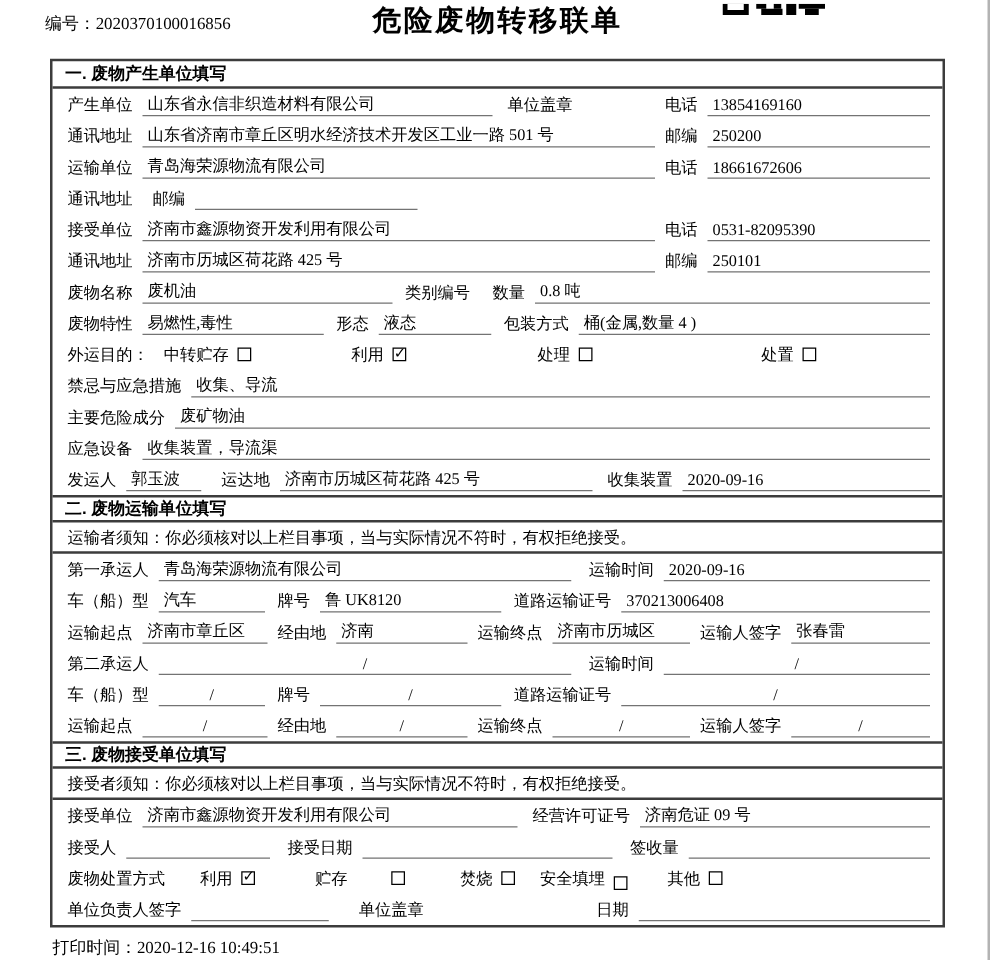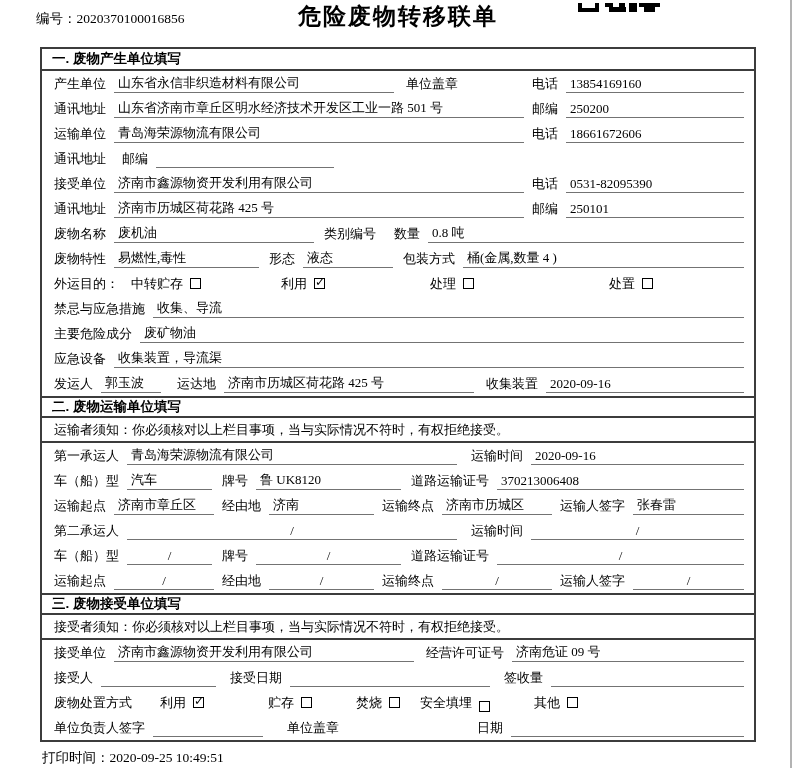--- a/index.html
+++ b/index.html
@@ -281,44 +281,44 @@
       <span class="lbl ml14">签收量</span>
       <span class="val grow"></span>
     </div>
 
     <div class="row" style="align-items:center; padding-bottom:0;">
       <span class="lbl">废物处置方式</span>
       <span class="opt" style="margin-left:20px;">
         <span>利用</span>
         <span class="cb checked"></span>
       </span>
-      <span class="opt" style="margin-left:64px;">
+      <span class="opt" style="margin-left:48px;gap:28px;">
         <span>贮存</span>
         <span class="cb"></span>
       </span>
       <span class="opt" style="margin-left:44px;">
         <span>焚烧</span>
         <span class="cb"></span>
       </span>
       <span class="opt" style="margin-left:20px;align-items:flex-end;">
         <span>安全填埋</span>
         <span class="cb"></span>
       </span>
-      <span class="opt" style="margin-left:44px;">
+      <span class="opt" style="margin-left:32px;">
         <span>其他</span>
         <span class="cb"></span>
       </span>
     </div>
 
     <div class="row">
       <span class="lbl">单位负责人签字</span>
       <span class="val w110"></span>
       <span class="lbl ml24">单位盖章</span>
       <span class="w130" style="flex:0 0 auto;"></span>
       <span class="lbl">日期</span>
       <span class="val grow"></span>
     </div>
 
   </div>
 
-  <div class="footer">打印时间：2020-09-25 10:49:51</div>
+  <div class="footer">打印时间：2020-12-16 10:49:51</div>
 
 </div>
 
 </body></html>

